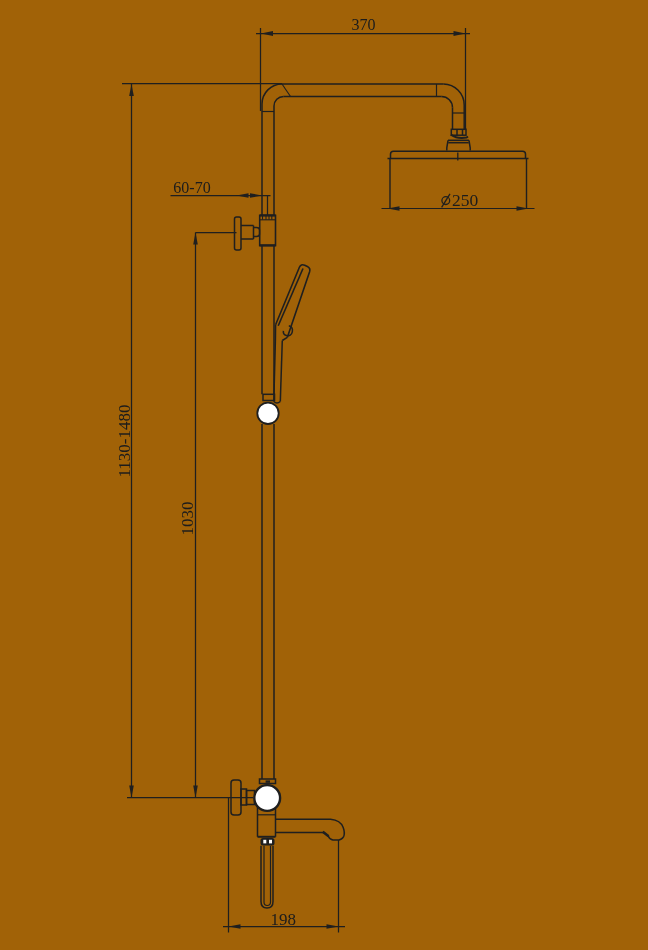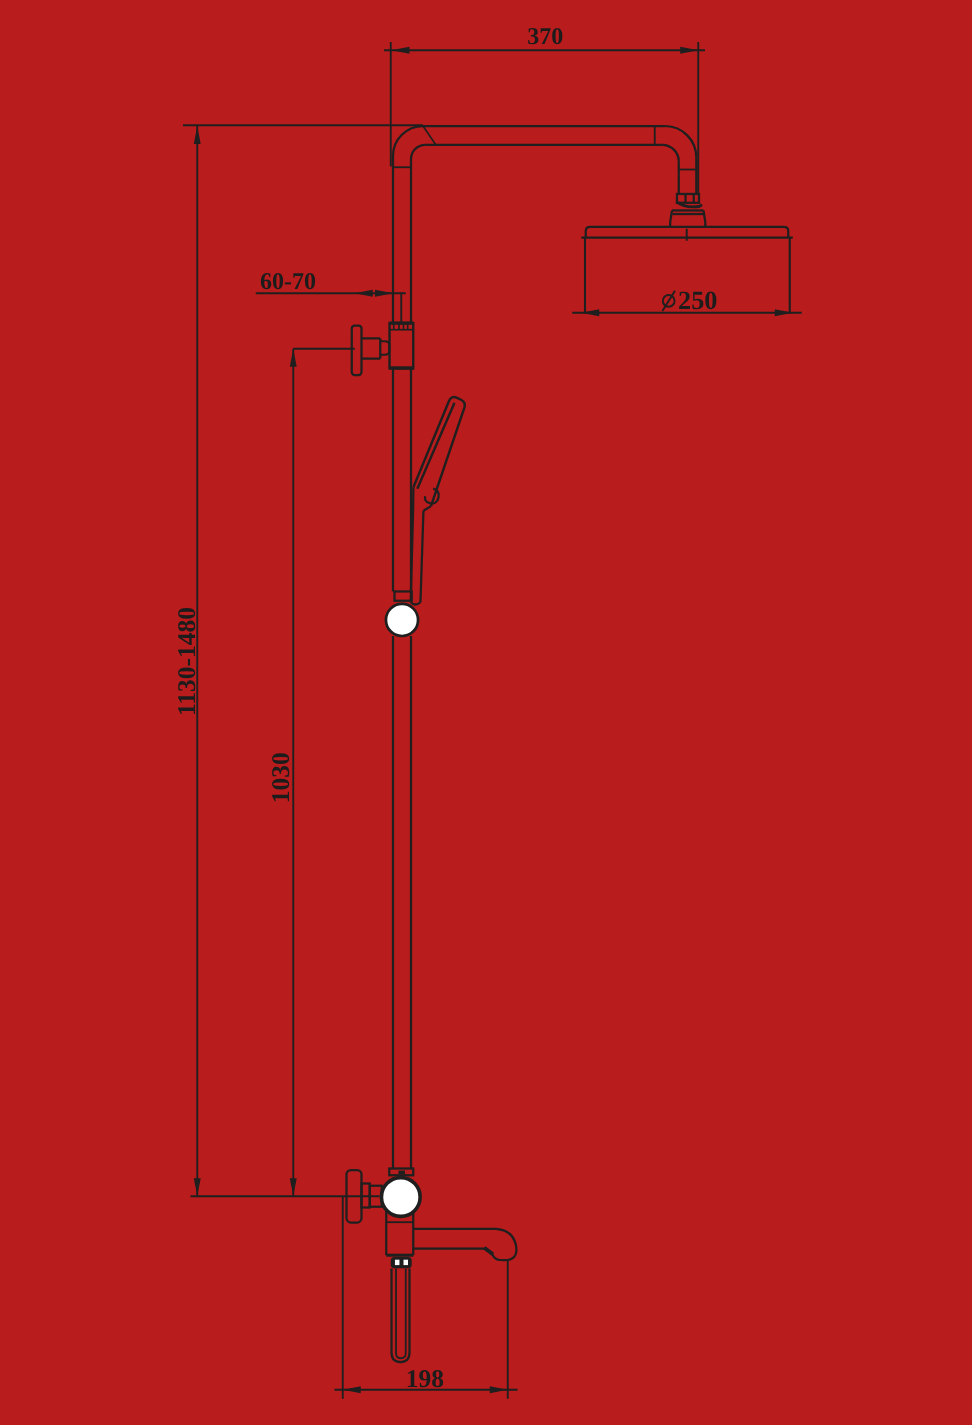--- a/index.html
+++ b/index.html
@@ -1,16 +1,16 @@
 <!DOCTYPE html>
 <html><head>
 <meta charset="utf-8">
 <style>
   html,body{margin:0;padding:0;background:#ffffff;}
-  .page{width:648px;height:950px;position:relative;background:#b91c1c;font-weight:bold;}
+  .page{width:648px;height:950px;position:relative;background:#a16207;}
   svg{display:block;}
   text{font-family:"Liberation Serif", serif;fill:#1c1c1c;}
 </style>
 </head>
 <body>
 <div class="page">
 <svg width="648" height="950" viewBox="0 0 648 950">
 <g fill="none" stroke="#1f1f1f" stroke-width="1.4" stroke-linecap="butt">
 
 <g stroke-width="1.25">

